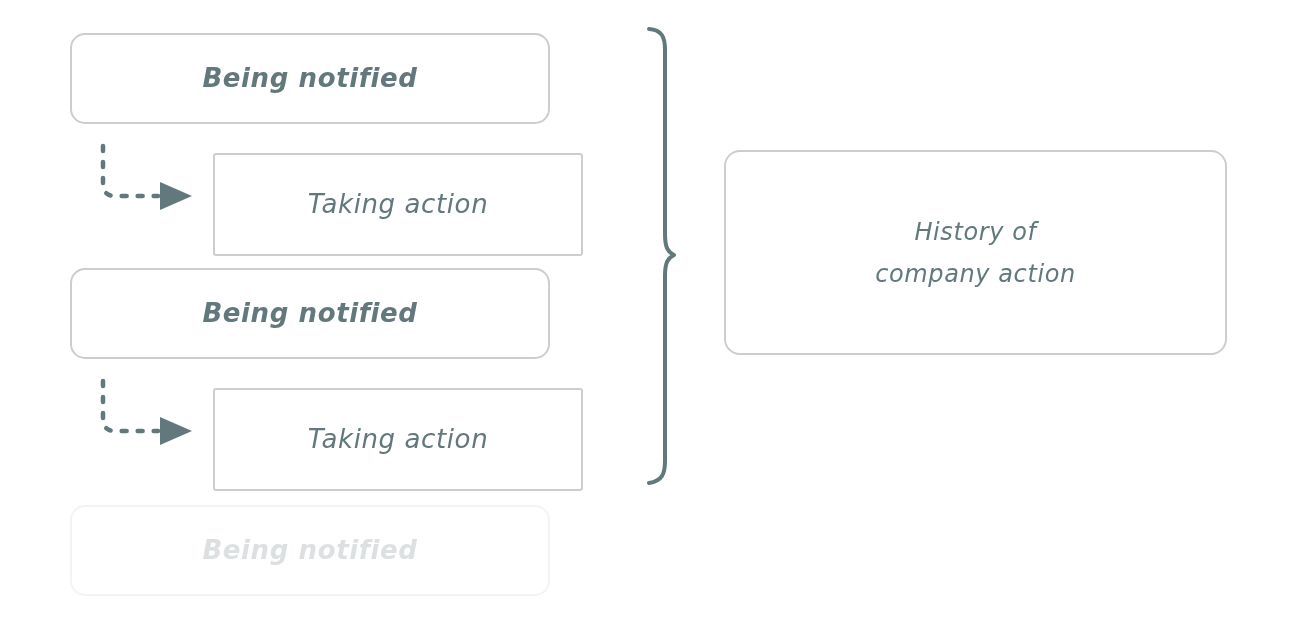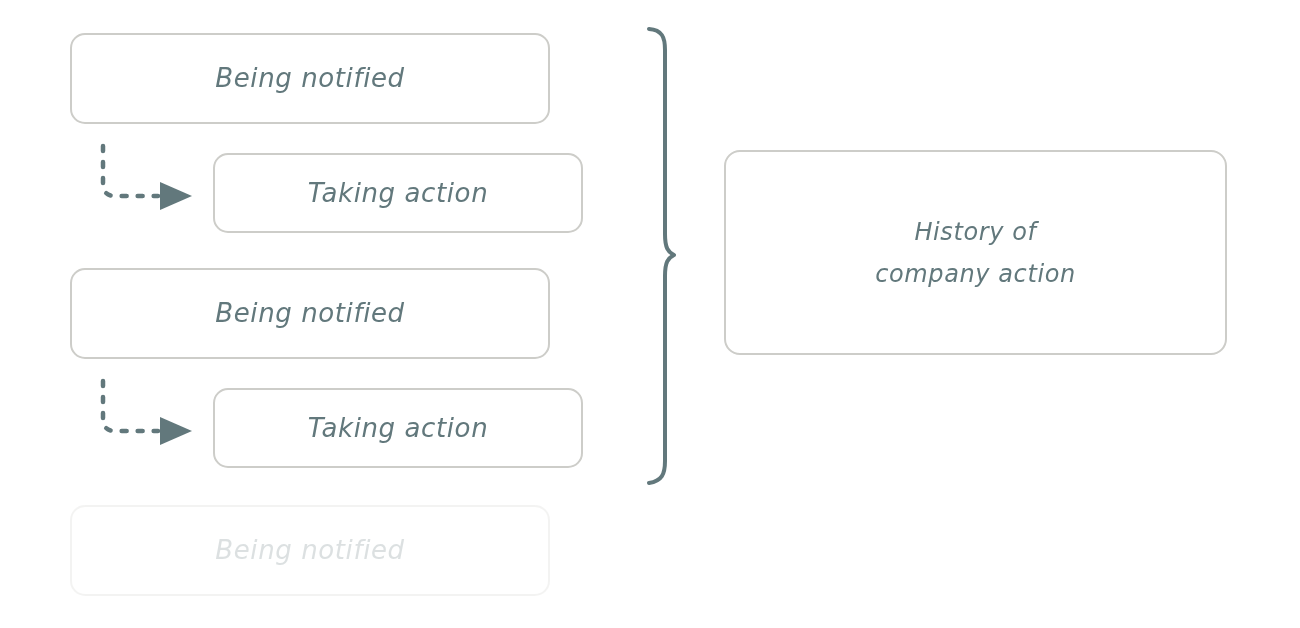--- a/index.html
+++ b/index.html
@@ -41,28 +41,29 @@
     line-height: 1.18;
     user-select: none;
   }
 
   
   .node-notify {
     left: 70px;
     width: 480px;
     height: 91px;
     border-radius: 15px;
+    font-weight: bold;
   }
   .node-notify .label { font-size: 26px; }
 
   .node-action {
     left: 213px;
     width: 370px;
-    height: 80px;
-    border-radius: 15px;
+    height: 103px;
+    border-radius: 3px;
   }
   .node-action .label { font-size: 26px; }
 
   #node-notify-1 { top: 33px; }
   #node-action-1 { top: 153px; }
   #node-notify-2 { top: 268px; }
   #node-action-2 { top: 388px; }
   #node-notify-3 { top: 505px; }
 
   

